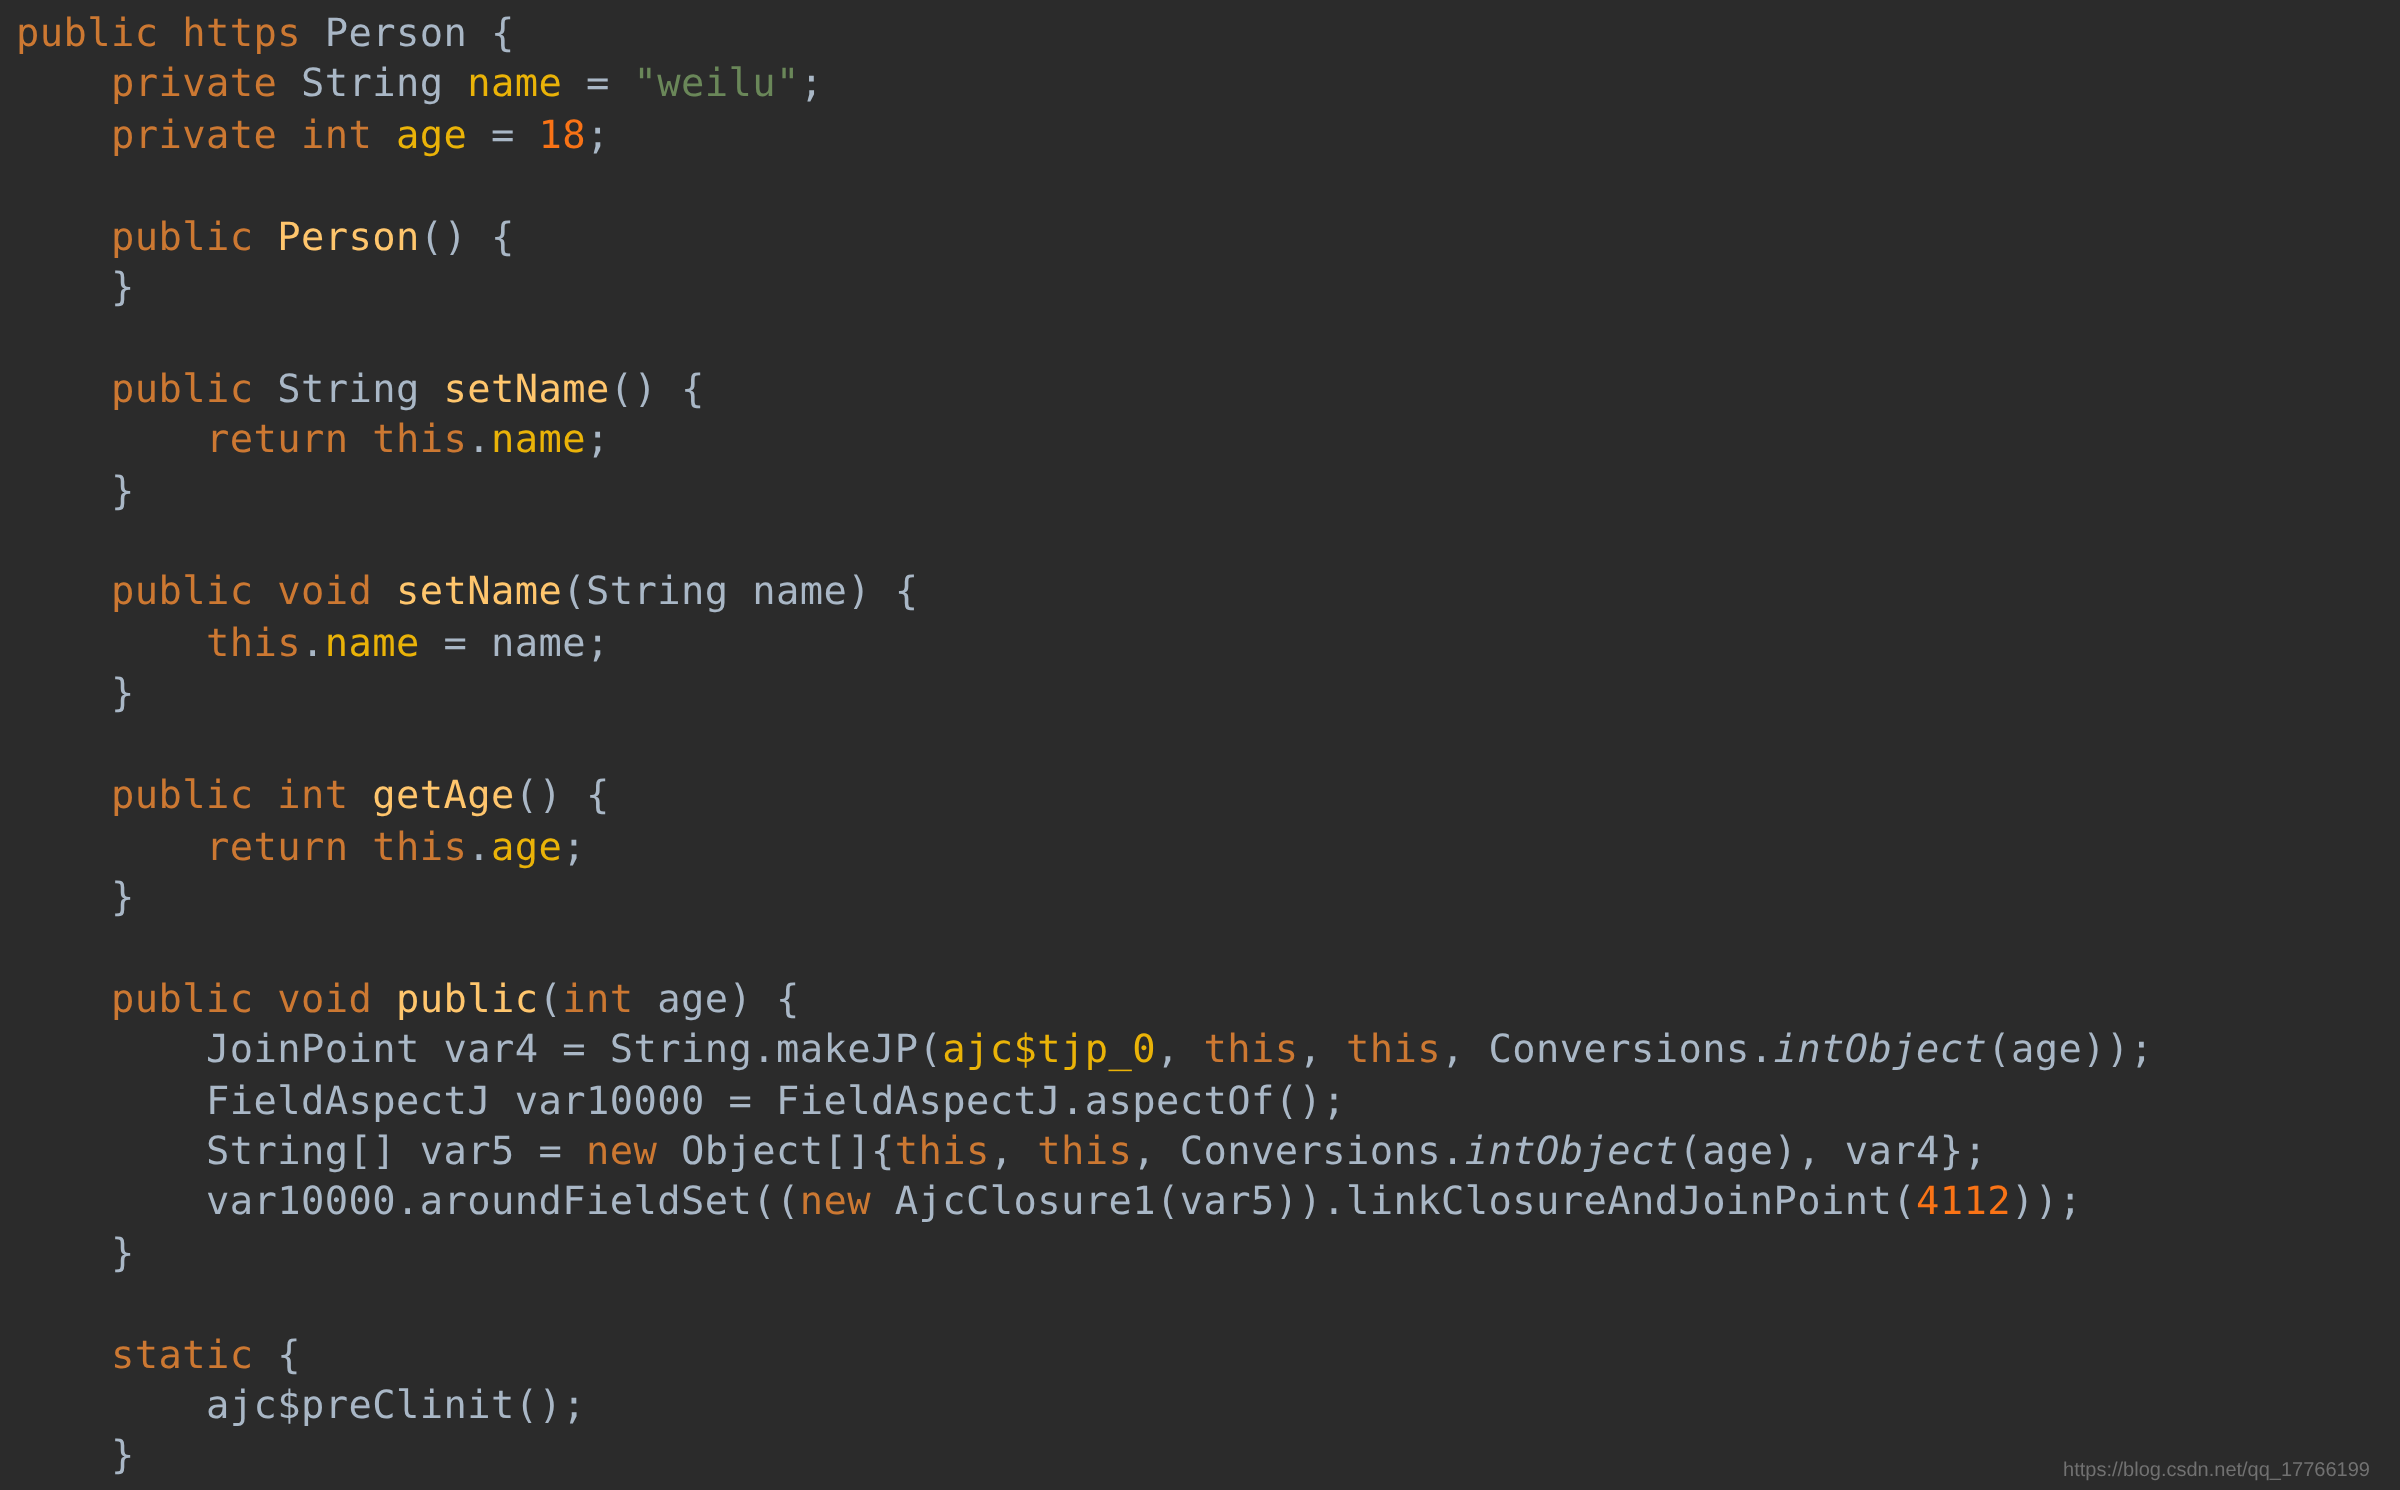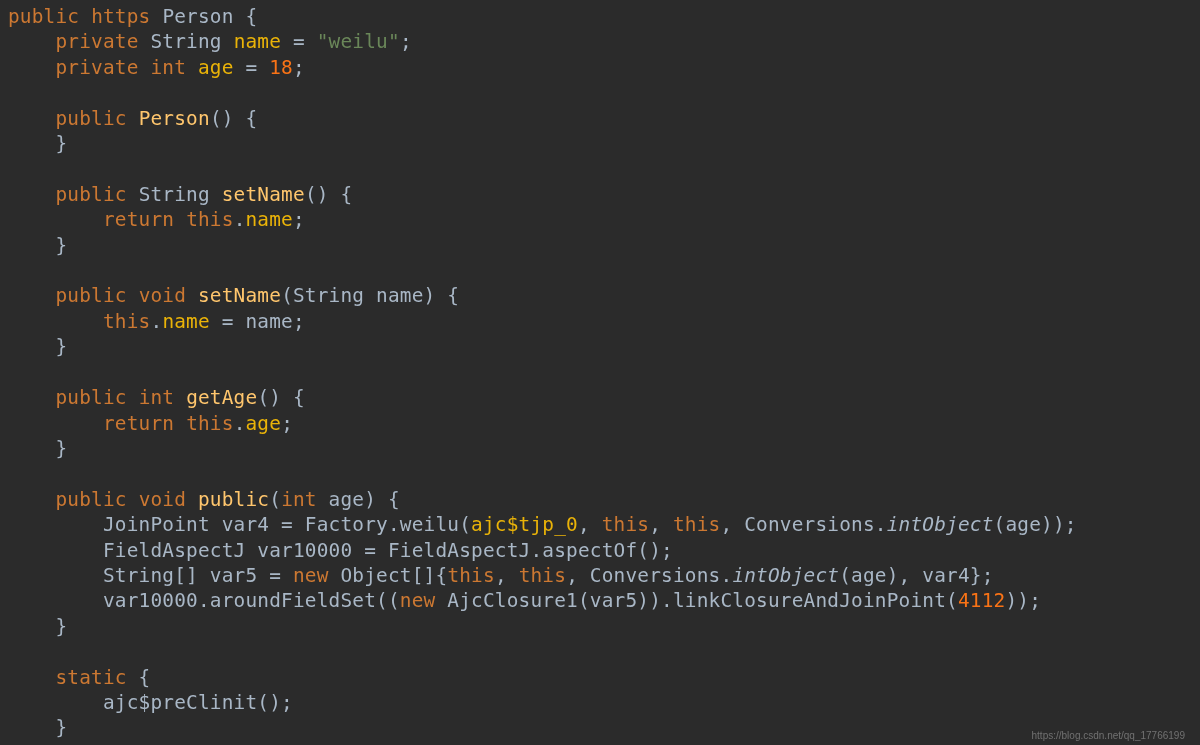--- a/index.html
+++ b/index.html
@@ -52,21 +52,21 @@
 <span><span></span></span>
 <span><span>    </span><span class="kw">public</span> <span class="kw">void</span> <span class="decl">setName</span><span>(String name) {</span></span>
 <span><span>        </span><span class="kw">this</span><span>.</span><span class="fld">name</span><span> = name;</span></span>
 <span><span>    </span><span>}</span></span>
 <span><span></span></span>
 <span><span>    </span><span class="kw">public</span> <span class="kw">int</span> <span class="decl">getAge</span><span>() {</span></span>
 <span><span>        </span><span class="kw">return</span> <span class="kw">this</span><span>.</span><span class="fld">age</span><span>;</span></span>
 <span><span>    </span><span>}</span></span>
 <span><span></span></span>
 <span><span>    </span><span class="kw">public</span> <span class="kw">void</span> <span class="decl">public</span><span>(</span><span class="kw">int</span><span> age) {</span></span>
-<span><span>        </span><span>JoinPoint var4 = Factory.weilu(</span><span class="fld">ajc$tjp_0</span><span>, </span><span class="kw">this</span><span>, </span><span class="kw">this</span><span>, Conversions.</span><span class="ital">intObject</span><span>(age));</span></span>
+<span><span>        </span><span>JoinPoint var4 = String.makeJP(</span><span class="fld">ajc$tjp_0</span><span>, </span><span class="kw">this</span><span>, </span><span class="kw">this</span><span>, Conversions.</span><span class="ital">intObject</span><span>(age));</span></span>
 <span><span>        </span><span>FieldAspectJ var10000 = FieldAspectJ.aspectOf();</span></span>
 <span><span>        </span><span>String[] var5 = </span><span class="kw">new</span><span> Object[]{</span><span class="kw">this</span><span>, </span><span class="kw">this</span><span>, Conversions.</span><span class="ital">intObject</span><span>(age), var4};</span></span>
 <span><span>        </span><span>var10000.aroundFieldSet((</span><span class="kw">new</span><span> AjcClosure1(var5)).linkClosureAndJoinPoint(</span><span class="num">4112</span><span>));</span></span>
 <span><span>    </span><span>}</span></span>
 <span><span></span></span>
 <span><span>    </span><span class="kw">static</span><span> {</span></span>
 <span><span>        </span><span>ajc$preClinit();</span></span>
 <span><span>    </span><span>}</span></span></pre>
 
 <div class="watermark">https://blog.csdn.net/qq_17766199</div>

